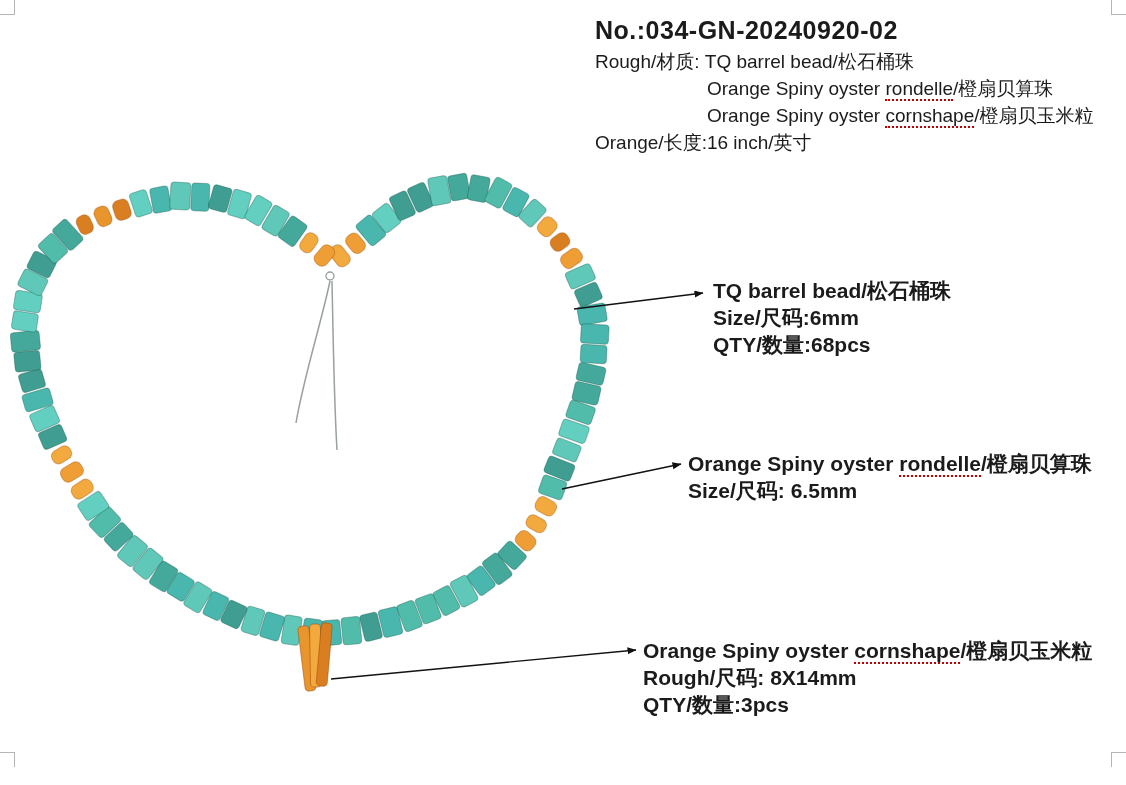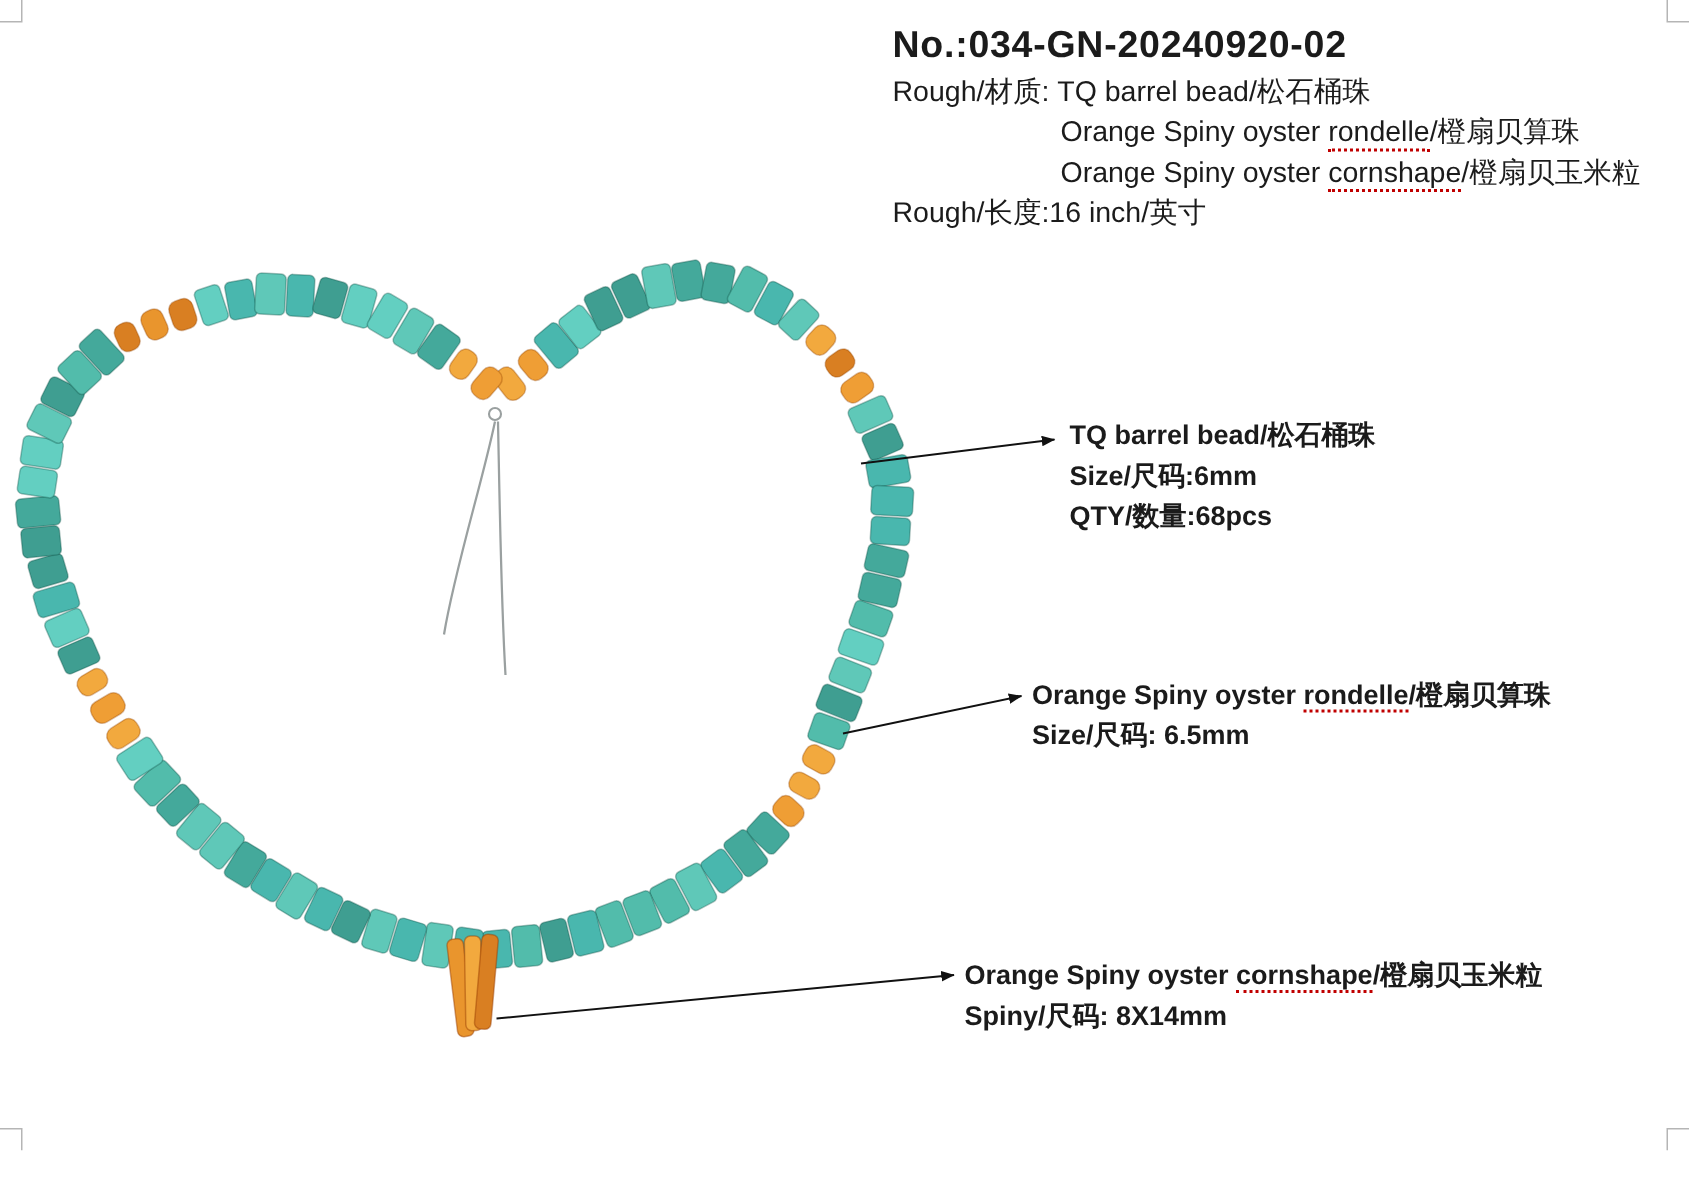--- a/index.html
+++ b/index.html
@@ -17,21 +17,21 @@
   #necklace-svg{position:absolute;left:0;top:0;}
 
   
   #header{position:absolute;left:595px;top:15px;white-space:nowrap;}
   .h-title{font-size:25px;line-height:31px;font-weight:700;margin-bottom:2px;letter-spacing:0.5px;}
   .h-line{font-size:19px;line-height:27px;font-weight:400;}
   .h-ind{padding-left:112px;}
   .sq{border-bottom:2px dotted #c00000;}
 
   
-  .ann{position:absolute;font-size:18px;line-height:27px;font-weight:700;white-space:nowrap;}
+  .ann{position:absolute;font-size:21px;line-height:27px;font-weight:700;white-space:nowrap;}
   #ann-0{left:713px;top:277px;}
   #ann-1{left:688px;top:450px;}
   #ann-2{left:643px;top:637px;}
 </style>
 </head>
 <body>
 
 <div id="page">
 
   <div class="corner" id="c-tl"></div>
@@ -150,32 +150,33 @@
       <line x1="562" y1="489" x2="681" y2="464" marker-end="url(#arrowhead)"></line>
       <line x1="331" y1="679" x2="636" y2="650" marker-end="url(#arrowhead)"></line>
     </g>
   </svg>
 
   <div id="header">
     <div class="h-title">No.:034-GN-20240920-02</div>
     <div class="h-line">Rough/材质: TQ barrel bead/松石桶珠</div>
     <div class="h-line h-ind"><span>Orange Spiny oyster </span><span class="sq">rondelle</span><span>/橙扇贝算珠</span></div>
     <div class="h-line h-ind"><span>Orange Spiny oyster </span><span class="sq">cornshape</span><span>/橙扇贝玉米粒</span></div>
-    <div class="h-line">Rough/长度:16 inch/英寸</div>
+    <div class="h-line">Orange/长度:16 inch/英寸</div>
   </div>
 
   <div class="ann" id="ann-0">
     <div>TQ barrel bead/松石桶珠</div>
     <div>Size/尺码:6mm</div>
     <div>QTY/数量:68pcs</div>
   </div>
 
   <div class="ann" id="ann-1">
     <div><span>Orange Spiny oyster </span><span class="sq">rondelle</span><span>/橙扇贝算珠</span></div>
     <div>Size/尺码: 6.5mm</div>
   </div>
 
   <div class="ann" id="ann-2">
     <div><span>Orange Spiny oyster </span><span class="sq">cornshape</span><span>/橙扇贝玉米粒</span></div>
-    <div>Spiny/尺码: 8X14mm</div>
+    <div>Rough/尺码: 8X14mm</div>
+    <div>QTY/数量:3pcs</div>
   </div>
 
 </div>
 
 </body></html>

